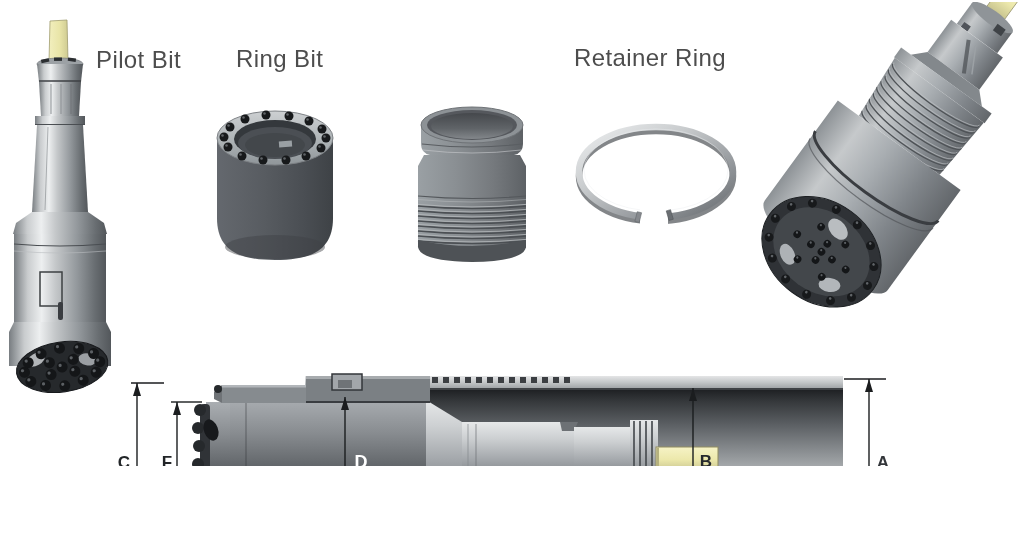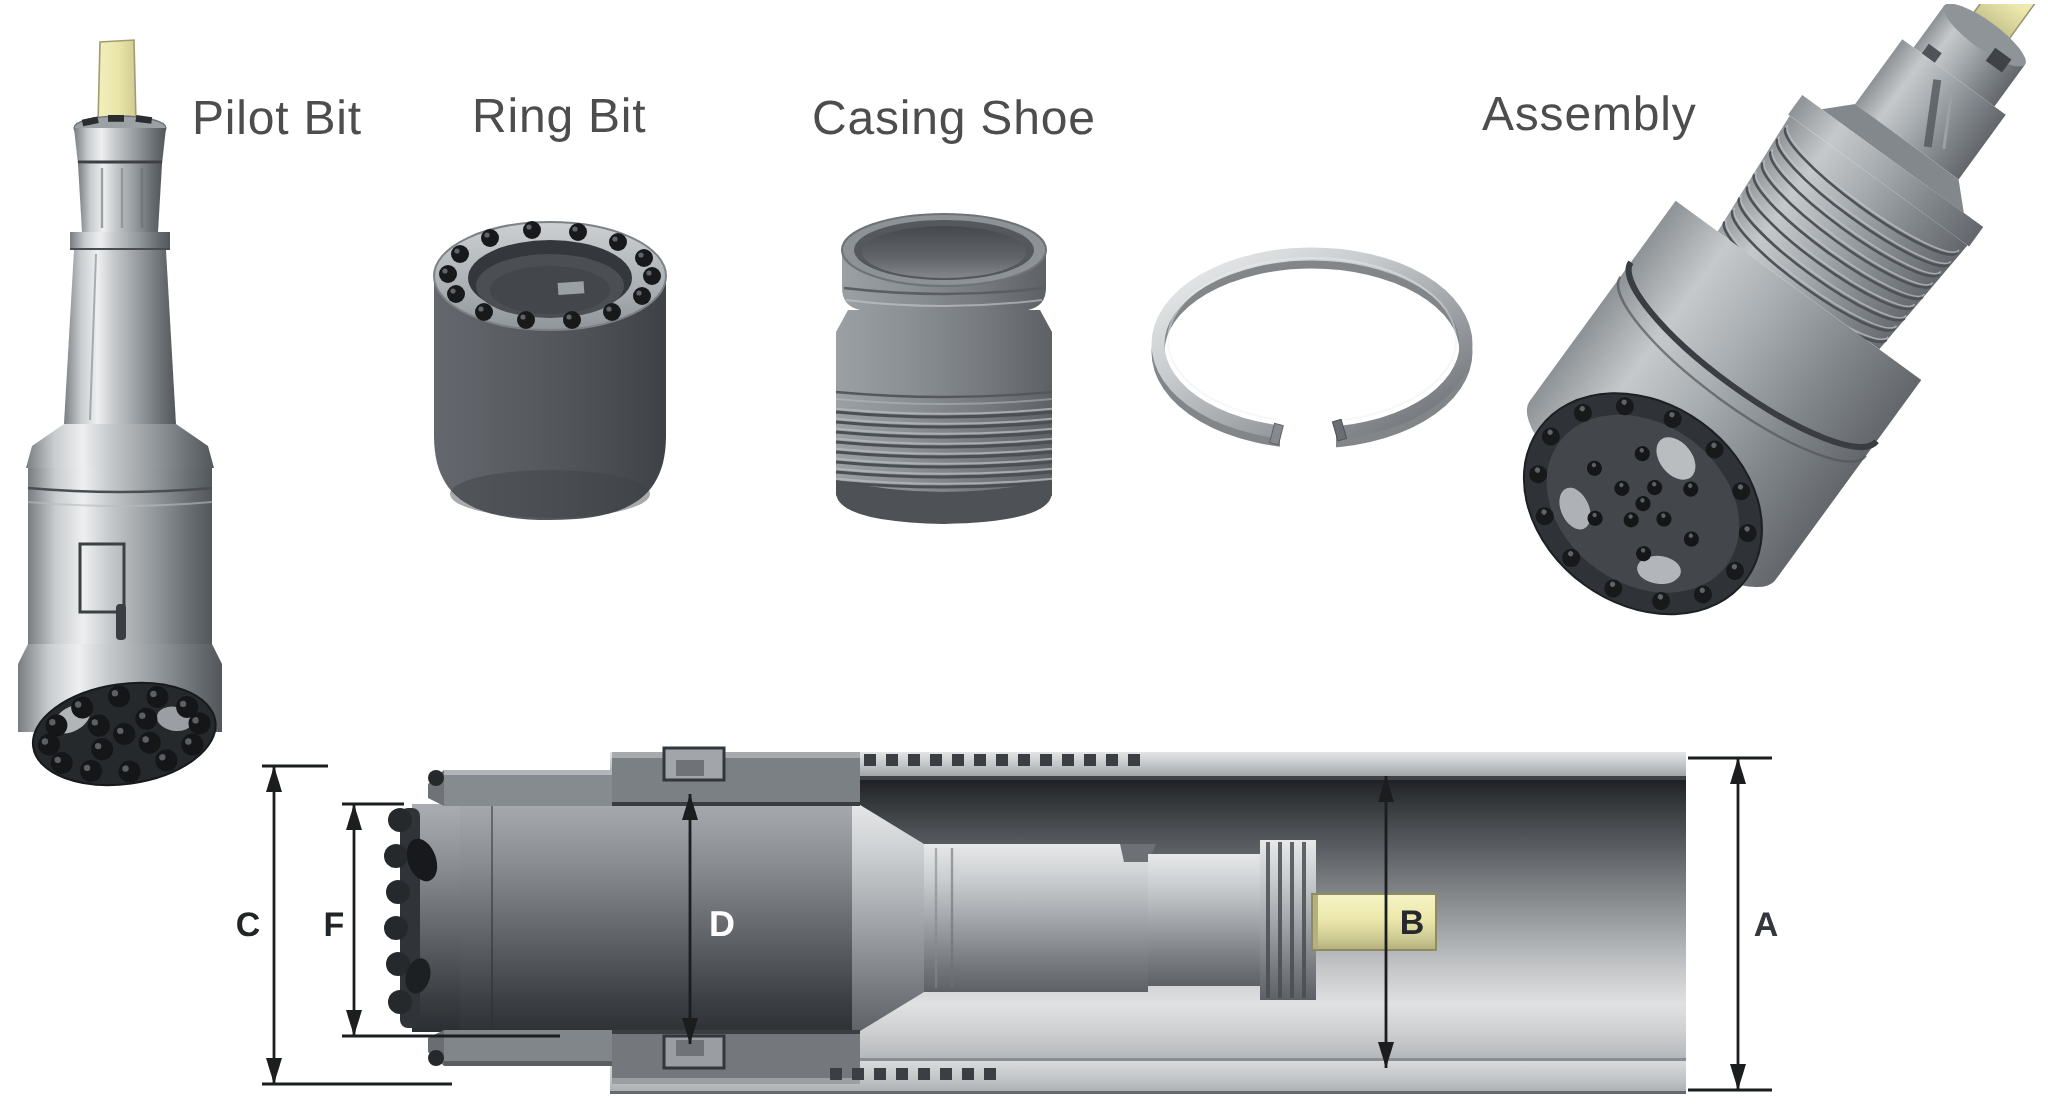--- a/index.html
+++ b/index.html
@@ -1,16 +1,16 @@
 <!DOCTYPE html>
 <html><head>
 <meta charset="utf-8">
 <style>
   html,body{margin:0;padding:0;background:#fff;}
-  #canvas{position:relative;width:1024px;height:558px;background:#ffffff;overflow:hidden;
+  #canvas{position:relative;width:1024px;height:466px;background:#ffffff;overflow:hidden;
           font-family:"Liberation Sans",sans-serif;}
   .comp-label{position:absolute;font-size:24px;font-weight:400;color:#4d4d4d;
               letter-spacing:.4px;white-space:nowrap;}
   .comp-svg{position:absolute;}
   svg text{font-family:"Liberation Sans",sans-serif;font-weight:bold;}
   .defs-holder{position:absolute;width:0;height:0;overflow:hidden;}
 </style>
 </head>
 <body>
 
@@ -117,22 +117,21 @@
         </g>
       <g id="btn3">
           <circle r="3.8" fill="#141618"></circle>
           <circle cx="-1.2" cy="-1.2" r="1.1" fill="#5c6064"></circle>
         </g>
     </defs>
   </svg>
 
   <div class="comp-label" style="left:96px;top:46px">Pilot Bit</div>
   <div class="comp-label" style="left:236px;top:45px">Ring Bit</div>
-  <div class="comp-label" style="left:406px;top:46px">Casing Shoe</div>
-  <div class="comp-label" style="left:741px;top:44px">Assembly</div>
+  <div class="comp-label" style="left:574px;top:44px">Retainer Ring</div>
 
   <svg class="comp-svg" style="left:4px;top:14px" width="118" height="392" viewBox="0 0 118 392">
     <polygon points="46,7 63,6 64,47 45,48" fill="url(#gYellowH)" stroke="#a09c6e" stroke-width=".8"></polygon>
     <ellipse cx="56" cy="50" rx="23" ry="6" fill="#9ca1a5" stroke="#6f7377" stroke-width=".7"></ellipse>
     <rect x="37" y="45" width="8" height="3.4" fill="#2b2e31" transform="rotate(-12 41 46)"></rect>
     <rect x="50" y="43.5" width="8" height="3.4" fill="#2b2e31"></rect>
     <rect x="64" y="44" width="8" height="3.4" fill="#2b2e31" transform="rotate(8 68 45)"></rect>
     <polygon points="33,50 79,50 77,68 35,68" fill="url(#gMetal)"></polygon>
     <line x1="35" y1="67" x2="77" y2="67" stroke="#3c3f43" stroke-width="1.4"></line>
     <polygon points="35,68 77,68 75,102 37,102" fill="url(#gMetal)"></polygon>

